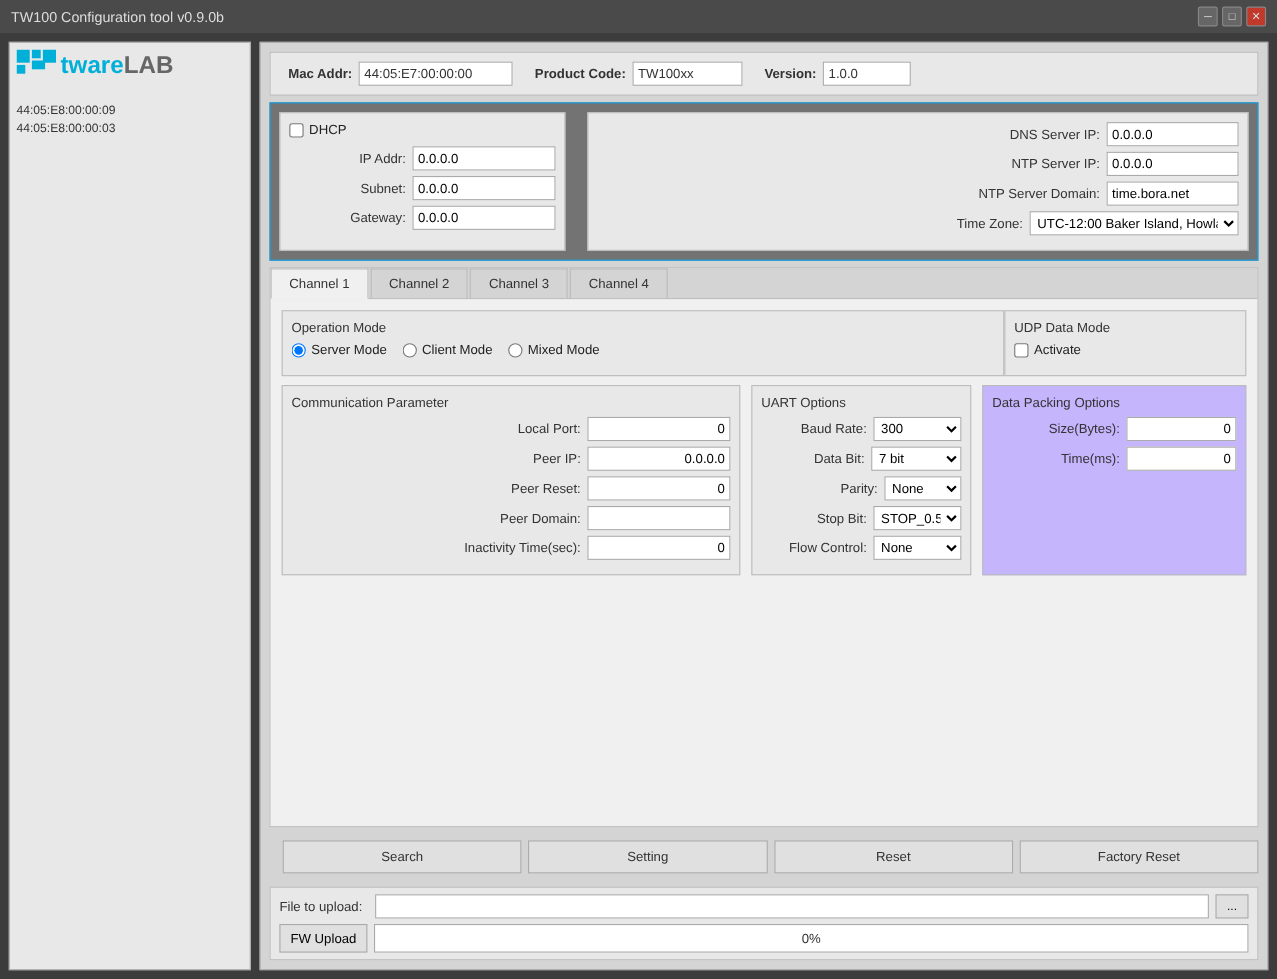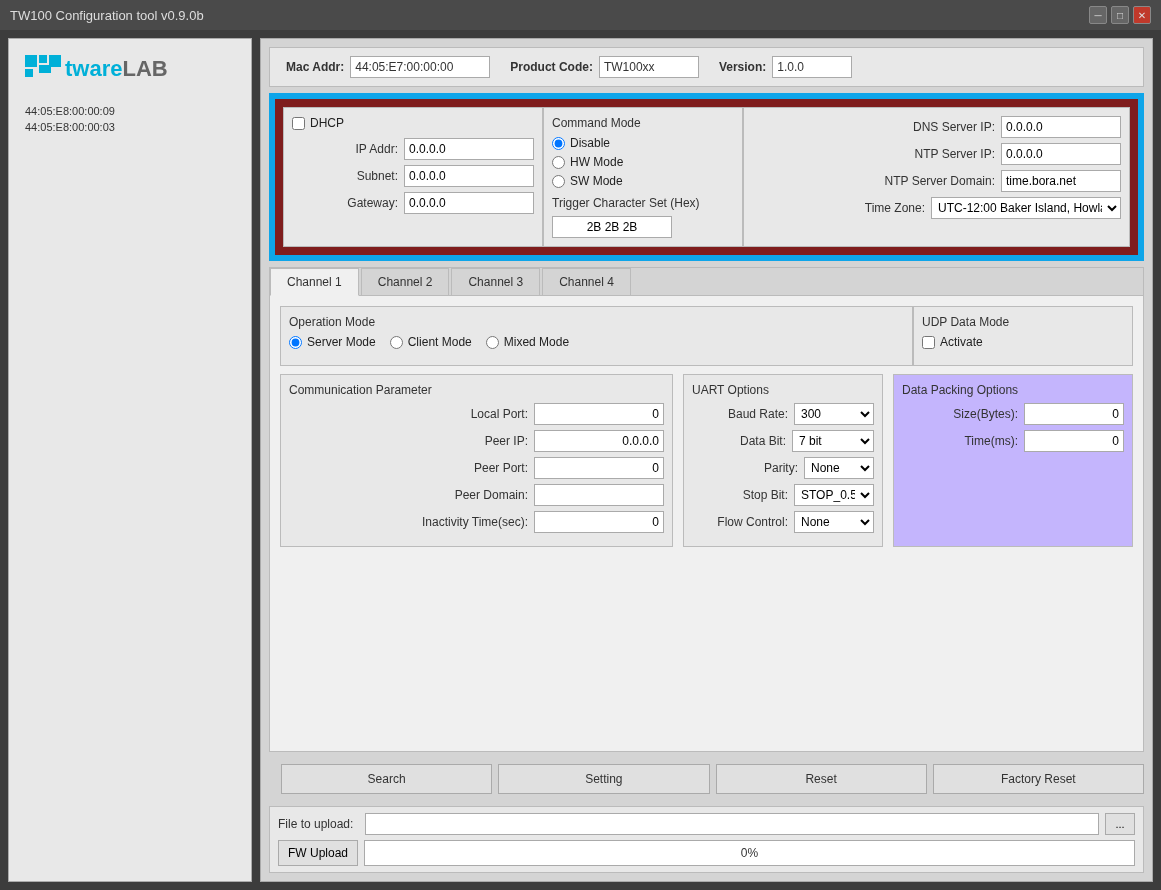--- a/index.html
+++ b/index.html
@@ -41,24 +41,24 @@
     }
     .title-bar-btn.close { background: #c0392b; }
     .main-container {
       display: flex;
       height: calc(890px - 30px);
       background: #3c3c3c;
       padding: 8px;
       gap: 8px;
     }
     .sidebar {
-      width: 244px;
-      background: #e8e8e8;
-      border: 1px solid #aaa;
-      padding: 16px;
+      width: 220px;
+      background: #e8e8e8;
+      border: 1px solid #aaa;
+      padding: 6px;
       flex-shrink: 0;
     }
     .logo-area {
       display: flex;
       align-items: center;
       margin-bottom: 12px;
       padding-bottom: 8px;
     }
     .logo-icon {
       width: 36px;
@@ -104,25 +104,25 @@
     .info-input {
       height: 22px;
       border: 1px solid #aaa;
       background: #fff;
       padding: 0 4px;
       font-size: 12px;
       color: #333;
     }
     
     .network-section {
-      background: #7f1d1d;
-      border: 6px solid #0ea5e9;
-      padding: 8px;
-      display: flex;
-      gap: 0;
+      background: #737373;
+      border: 1px solid #0ea5e9;
+      padding: 8px;
+      display: flex;
+      gap: 20px;
     }
     .net-left {
       width: 260px;
       border: 1px solid #bbb;
       padding: 8px;
       background: #e8e8e8;
     }
     .net-mid {
       width: 200px;
       border: 1px solid #bbb;
@@ -397,40 +397,20 @@
         <div class="form-row">
           <span class="form-label">Subnet:</span>
           <input class="form-input" style="width: 130px;" value="0.0.0.0">
         </div>
         <div class="form-row">
           <span class="form-label">Gateway:</span>
           <input class="form-input" style="width: 130px;" value="0.0.0.0">
         </div>
       </div>
 
-      <div class="net-mid">
-        <div class="section-title">Command Mode</div>
-        <div class="radio-row">
-          <input type="radio" name="cmdmode" id="cmd-disable" checked="" style="">
-          <label for="cmd-disable">Disable</label>
-        </div>
-        <div class="radio-row">
-          <input type="radio" name="cmdmode" id="cmd-hw" style="">
-          <label for="cmd-hw">HW Mode</label>
-        </div>
-        <div class="radio-row">
-          <input type="radio" name="cmdmode" id="cmd-sw" style="">
-          <label for="cmd-sw">SW Mode</label>
-        </div>
-
-        <div style="margin-top:8px;">
-          <div class="section-title">Trigger Character Set (Hex)</div>
-          <input class="form-input" style="width: 120px; text-align: center;" value="2B 2B 2B">
-        </div>
-      </div>
 
       <div class="net-right">
         <div class="form-row">
           <span class="form-label">DNS Server IP:</span>
           <input class="form-input" style="width: 120px;" value="0.0.0.0">
         </div>
         <div class="form-row">
           <span class="form-label">NTP Server IP:</span>
           <input class="form-input" style="width: 120px;" value="0.0.0.0">
         </div>
@@ -487,21 +467,21 @@
             <div class="subsection-title">Communication Parameter</div>
             <div class="form-row">
               <span class="form-label">Local Port:</span>
               <input class="form-input" style="width: 130px; text-align: right;" value="0">
             </div>
             <div class="form-row">
               <span class="form-label">Peer IP:</span>
               <input class="form-input" style="width: 130px; text-align: right;" value="0.0.0.0">
             </div>
             <div class="form-row">
-              <span class="form-label">Peer Port:</span>
+              <span class="form-label">Peer Reset:</span>
               <input class="form-input" style="width: 130px; text-align: right;" value="0">
             </div>
             <div class="form-row">
               <span class="form-label">Peer Domain:</span>
               <input class="form-input" style="width: 130px;" value="">
             </div>
             <div class="form-row">
               <span class="form-label">Inactivity Time(sec):</span>
               <input class="form-input" style="width: 130px; text-align: right;" value="0">
             </div>

